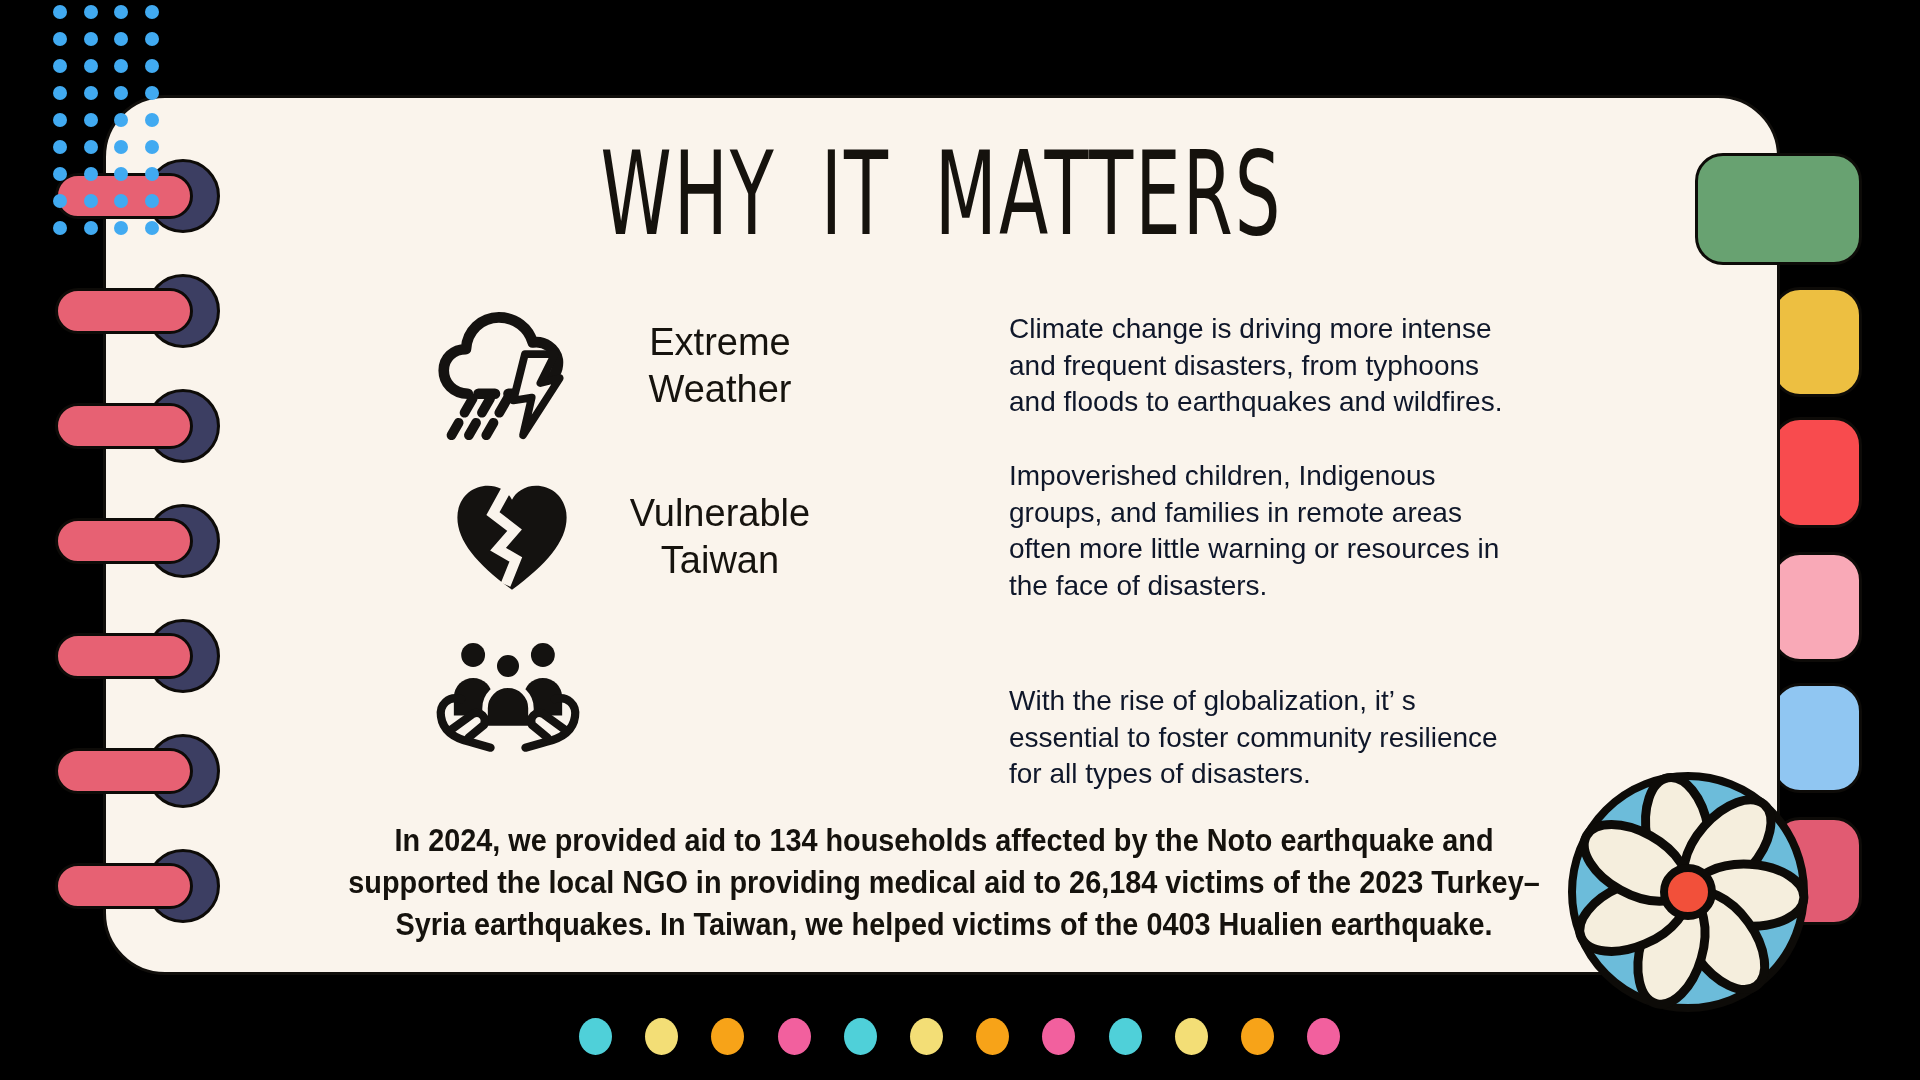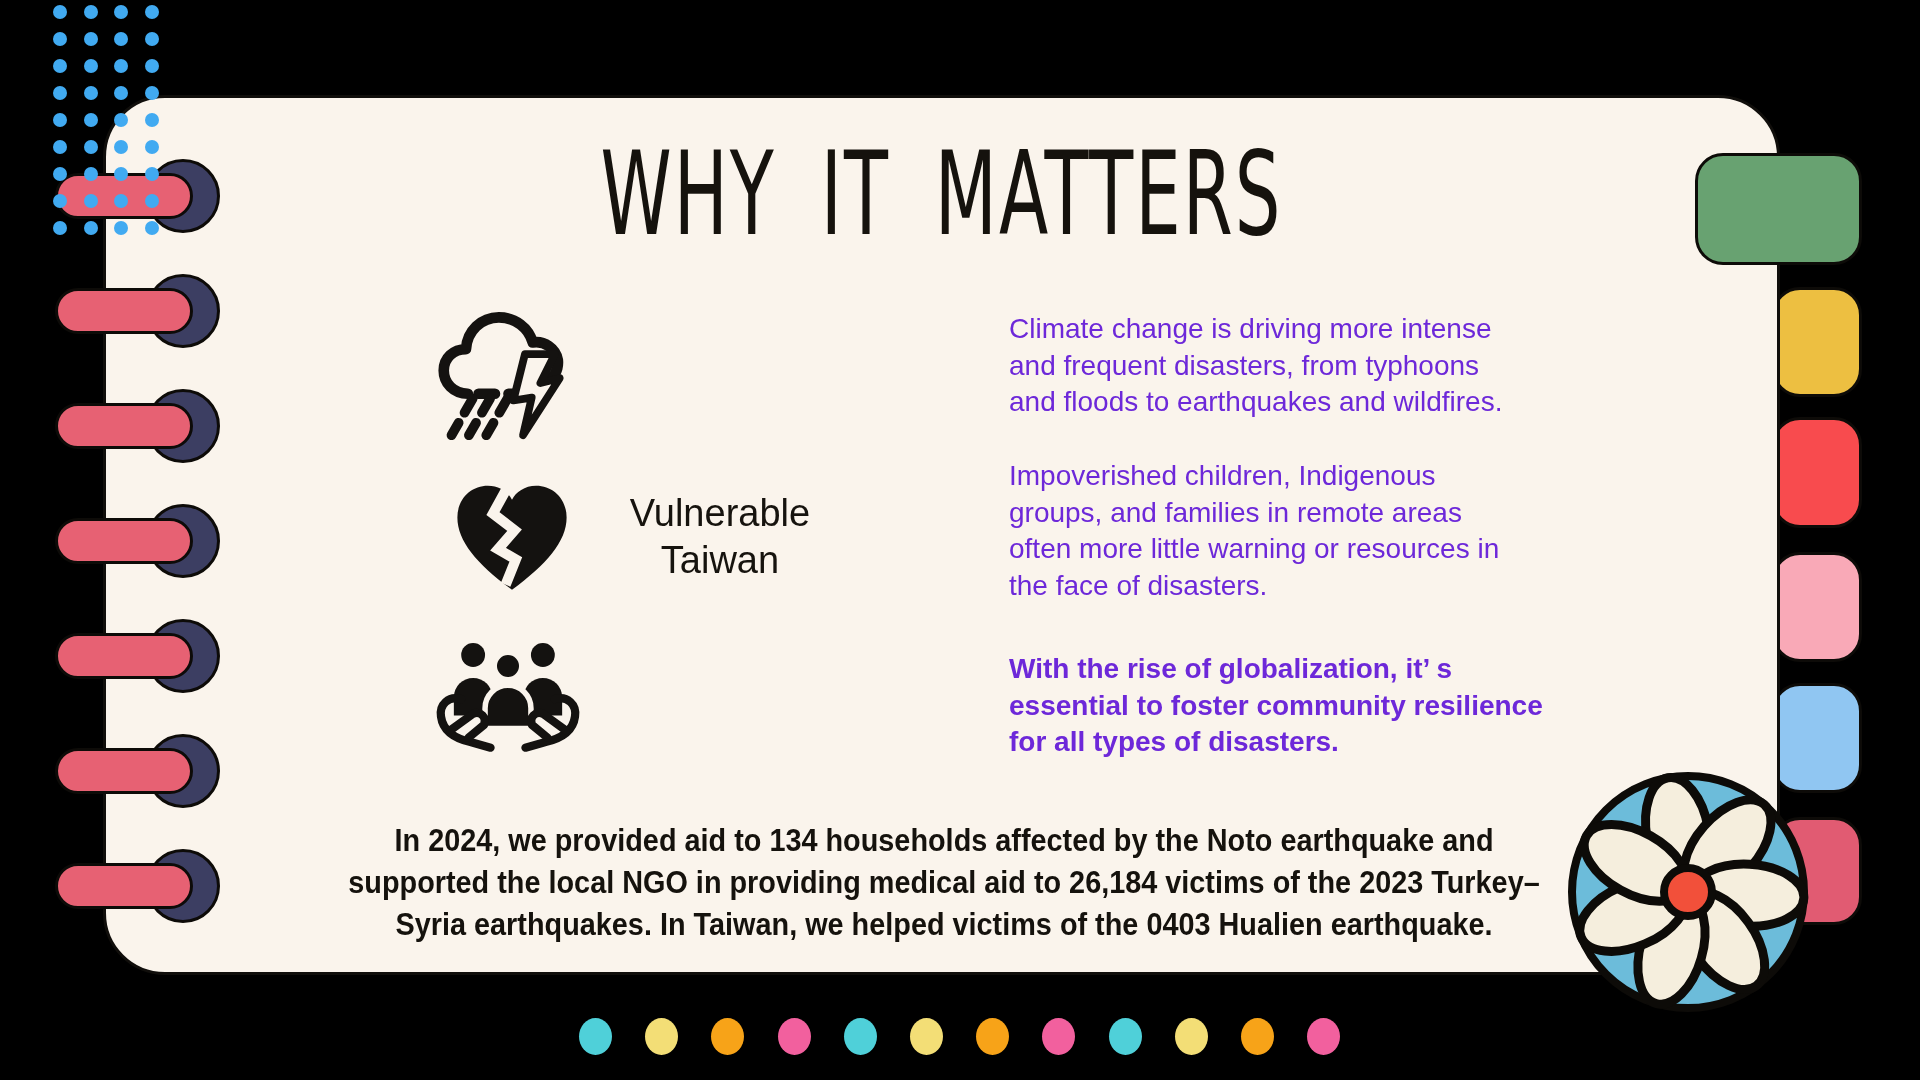--- a/index.html
+++ b/index.html
@@ -19,31 +19,31 @@
     transform:scaleY(1.6); transform-origin:center;
   }
 
   .row-icon { position:absolute; }
   .row-label {
     position:absolute; width:280px; text-align:center; white-space:pre-line;
     font-size:38px; line-height:47px; color:#16130e;
   }
   .row-desc {
     position:absolute; width:540px; white-space:pre-line;
-    font-size:28px; line-height:36.5px; color:#6d28d9;
+    font-size:28px; line-height:36.5px; color:#0f172a;
   }
   .icon-1 { left:330px; top:200px; width:145px; height:145px; }
   .label-1 { left:474px; top:221px; }
   .desc-1 { left:903px; top:213px; }
   .icon-2 { left:336px; top:375px; width:140px; height:127px; }
   .label-2 { left:474px; top:392px; }
   .desc-2 { left:903px; top:360px; }
   .icon-3 { left:324px; top:533px; width:156px; height:138px; }
   .label-3 { left:474px; top:557px; }
-  .desc-3 { left:903px; top:553px;font-weight:bold; }
+  .desc-3 { left:903px; top:585px; }
 
   .footnote {
     position:absolute; left:128px; top:722px; width:1420px; text-align:center;
     font-weight:bold; font-size:31px; line-height:42px; white-space:pre-line;
     color:#15120d; transform:scaleX(0.93); transform-origin:center;
   }
 
   .deco-layer { position:absolute; inset:0; pointer-events:none; }
   .layer-rings { z-index:4; }
   .layer-grid { z-index:6; }
@@ -77,20 +77,22 @@
         <g fill="none" stroke="#141210" stroke-width="11" stroke-linecap="round" stroke-linejoin="round">
           <path d="M 33 99 C 18 99 8 88 8 75 C 8 62 18 53 31 53 C 32 34 47 20 65 20 C 82 20 96 31 100 46 C 112 44 124 52 126 64 C 127 74 122 82 114 87"></path>
           <path d="M 44 99 L 86 99" stroke-dasharray="17 14"></path>
           <path d="M 38 104 L 16 142" stroke-width="10" stroke-dasharray="17 12"></path>
           <path d="M 56 104 L 34 142" stroke-width="10" stroke-dasharray="17 12"></path>
           <path d="M 74 104 L 52 142" stroke-width="10" stroke-dasharray="17 12"></path>
         </g>
         <polygon points="92,58 123,58 108,88 128,83 90,142 99,103 80,106" fill="#faf4ec" stroke="#141210" stroke-width="8" stroke-linejoin="round"></polygon>
       </svg>
     </div>
+    <div class="row-label label-1">Extreme
+Weather</div>
     <div class="row-desc desc-1">Climate change is driving more intense
 and frequent disasters, from typhoons
 and floods to earthquakes and wildfires.</div>
 
     <div class="row-icon icon-2">
       <svg viewBox="0 0 110 100" width="140" height="127">
         <path d="M55,92 C28,72 12,54 12,35 C12,20 23,10 36,10 C45,10 52,15 55,21 C58,15 65,10 74,10 C87,10 98,20 98,35 C98,54 82,72 55,92 Z" fill="#141210"></path>
         <polyline points="51,12 40,32 57,45 44,60 58,68 50,88" fill="none" stroke="#faf4ec" stroke-width="8"></polyline>
       </svg>
     </div>

